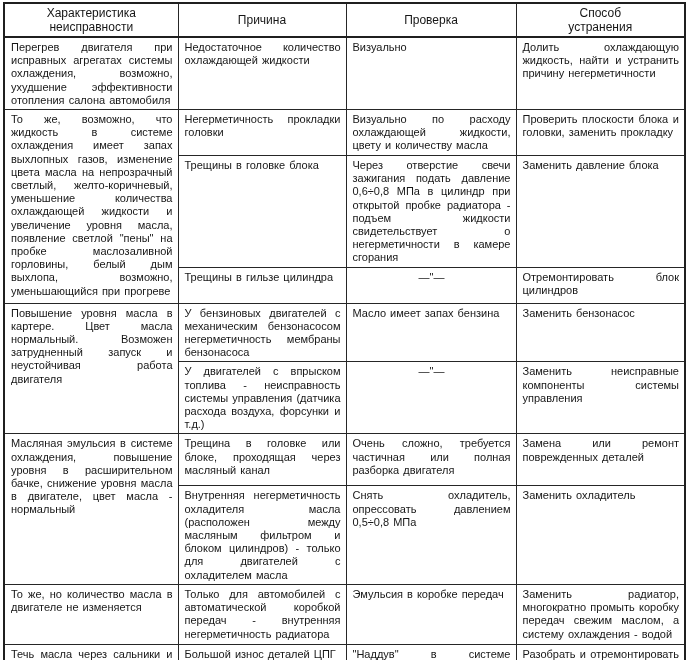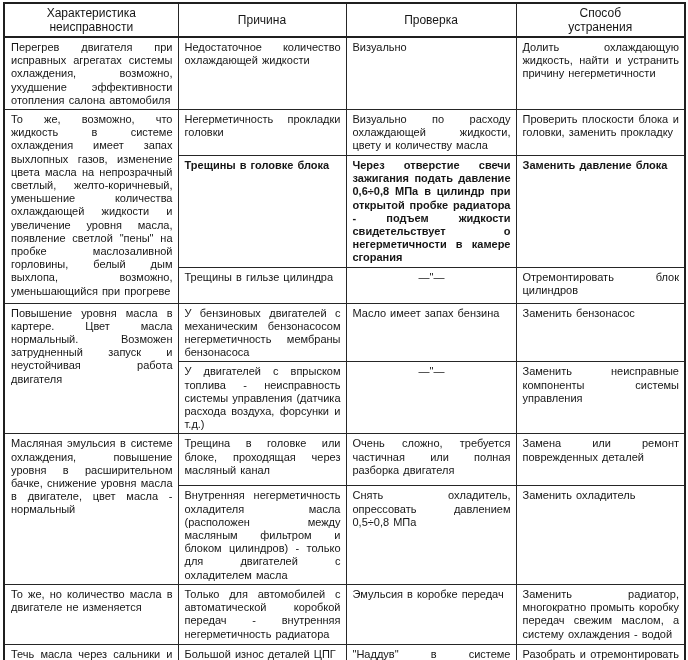--- a/index.html
+++ b/index.html
@@ -50,21 +50,21 @@
     border-bottom: 2px solid #1f1f1f;
     word-spacing: normal;
   }
   td.ditto {
     text-align: center;
     word-spacing: normal;
   }
   tr.h30  { height: 30px; }
   tr.h67  { height: 64px; }
   tr.h46  { height: 46px; }
-  tr.h84  { height: 84px; font-weight: bold; }
+  tr.h84  { height: 84px; }
   tr.h36  { height: 36px; }
   tr.h58  { height: 56px; padding-left: 10px; }
   tr.h52  { height: 52px; padding-left: 17px; }
   tr.h72  { height: 70px; padding-left: 42px; }
   tr.h62  { height: 60px; }
   tr.h45  { height: 44px; }
 </style>
 </head>
 <body>
 

